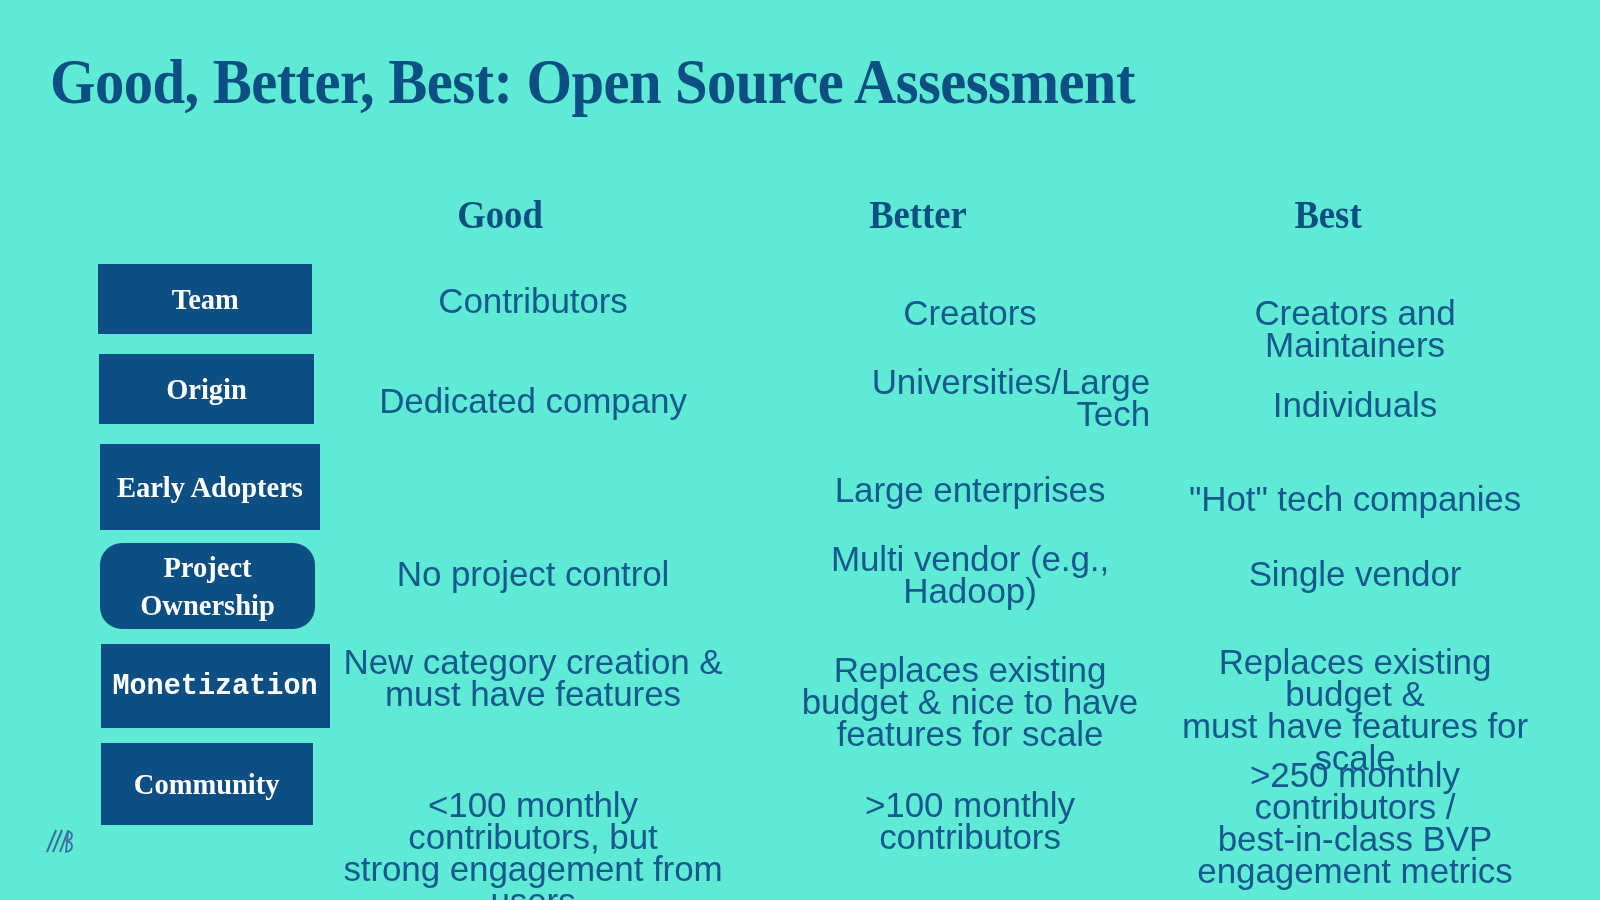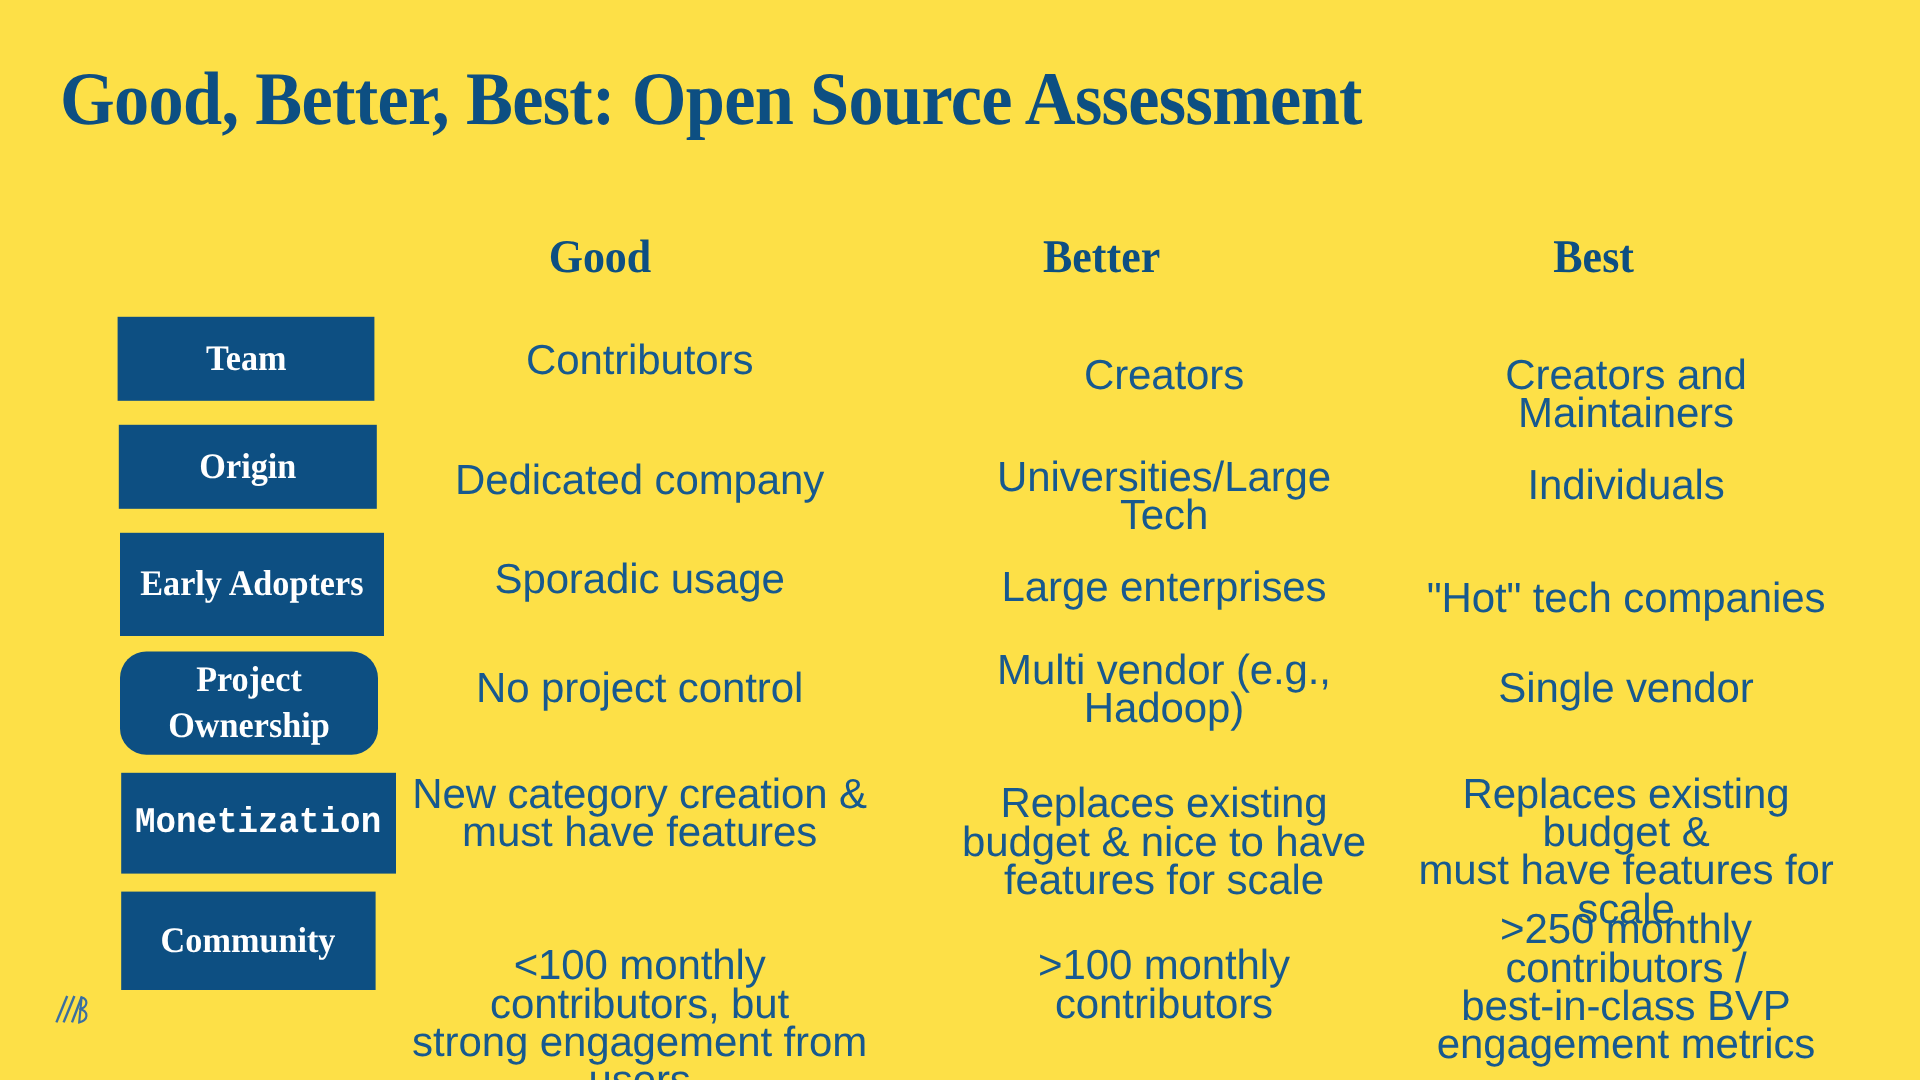--- a/index.html
+++ b/index.html
@@ -12,21 +12,21 @@
     background: #ffffff;
     font-family: "Liberation Sans", sans-serif;
     overflow: hidden;
     position: relative;
   }
 
   #slide {
     position: relative;
     width: 1600px;
     height: 900px;
-    background: #fde047;
+    background: #5eead4;
   }
 
   
   .slide-title {
     position: absolute;
     left: 50px;
     top: 44px;
     width: 1250px;
     font-family: "Liberation Serif", "DejaVu Serif", serif;
     font-weight: 700;
@@ -103,21 +103,21 @@
 
   
   .cell.c0.r0 { top: 285px; }
   .cell.c0.r1 { top: 385px; }
   .cell.c0.r2 { top: 467px; }
   .cell.c0.r3 { top: 558px; }
   .cell.c0.r4 { top: 646px; }
   .cell.c0.r5 { top: 789px; }
 
   .cell.c1.r0 { top: 297px; }
-  .cell.c1.r1 { top: 382px; }
+  .cell.c1.r1 { top: 366px; text-align: right; }
   .cell.c1.r2 { top: 474px; }
   .cell.c1.r3 { top: 543px; }
   .cell.c1.r4 { top: 654px; }
   .cell.c1.r5 { top: 789px; }
 
   .cell.c2.r0 { top: 297px; }
   .cell.c2.r1 { top: 389px; }
   .cell.c2.r2 { top: 483px; }
   .cell.c2.r3 { top: 558px; }
   .cell.c2.r4 { top: 646px; }
@@ -159,21 +159,20 @@
   </div>
   <div class="row-label r4">
     <span class="rl-text">Monetization</span>
   </div>
   <div class="row-label r5">
     <span class="rl-text">Community</span>
   </div>
 
   <div class="cell c0 r0">Contributors</div>
   <div class="cell c0 r1">Dedicated company</div>
-  <div class="cell c0 r2">Sporadic usage</div>
   <div class="cell c0 r3">No project control</div>
   <div class="cell c0 r4">New category creation &amp;
 must have features</div>
   <div class="cell c0 r5">&lt;100 monthly contributors, but
 strong engagement from users</div>
 
   <div class="cell c1 r0">Creators</div>
   <div class="cell c1 r1">Universities/Large
 Tech</div>
   <div class="cell c1 r2">Large enterprises</div>

